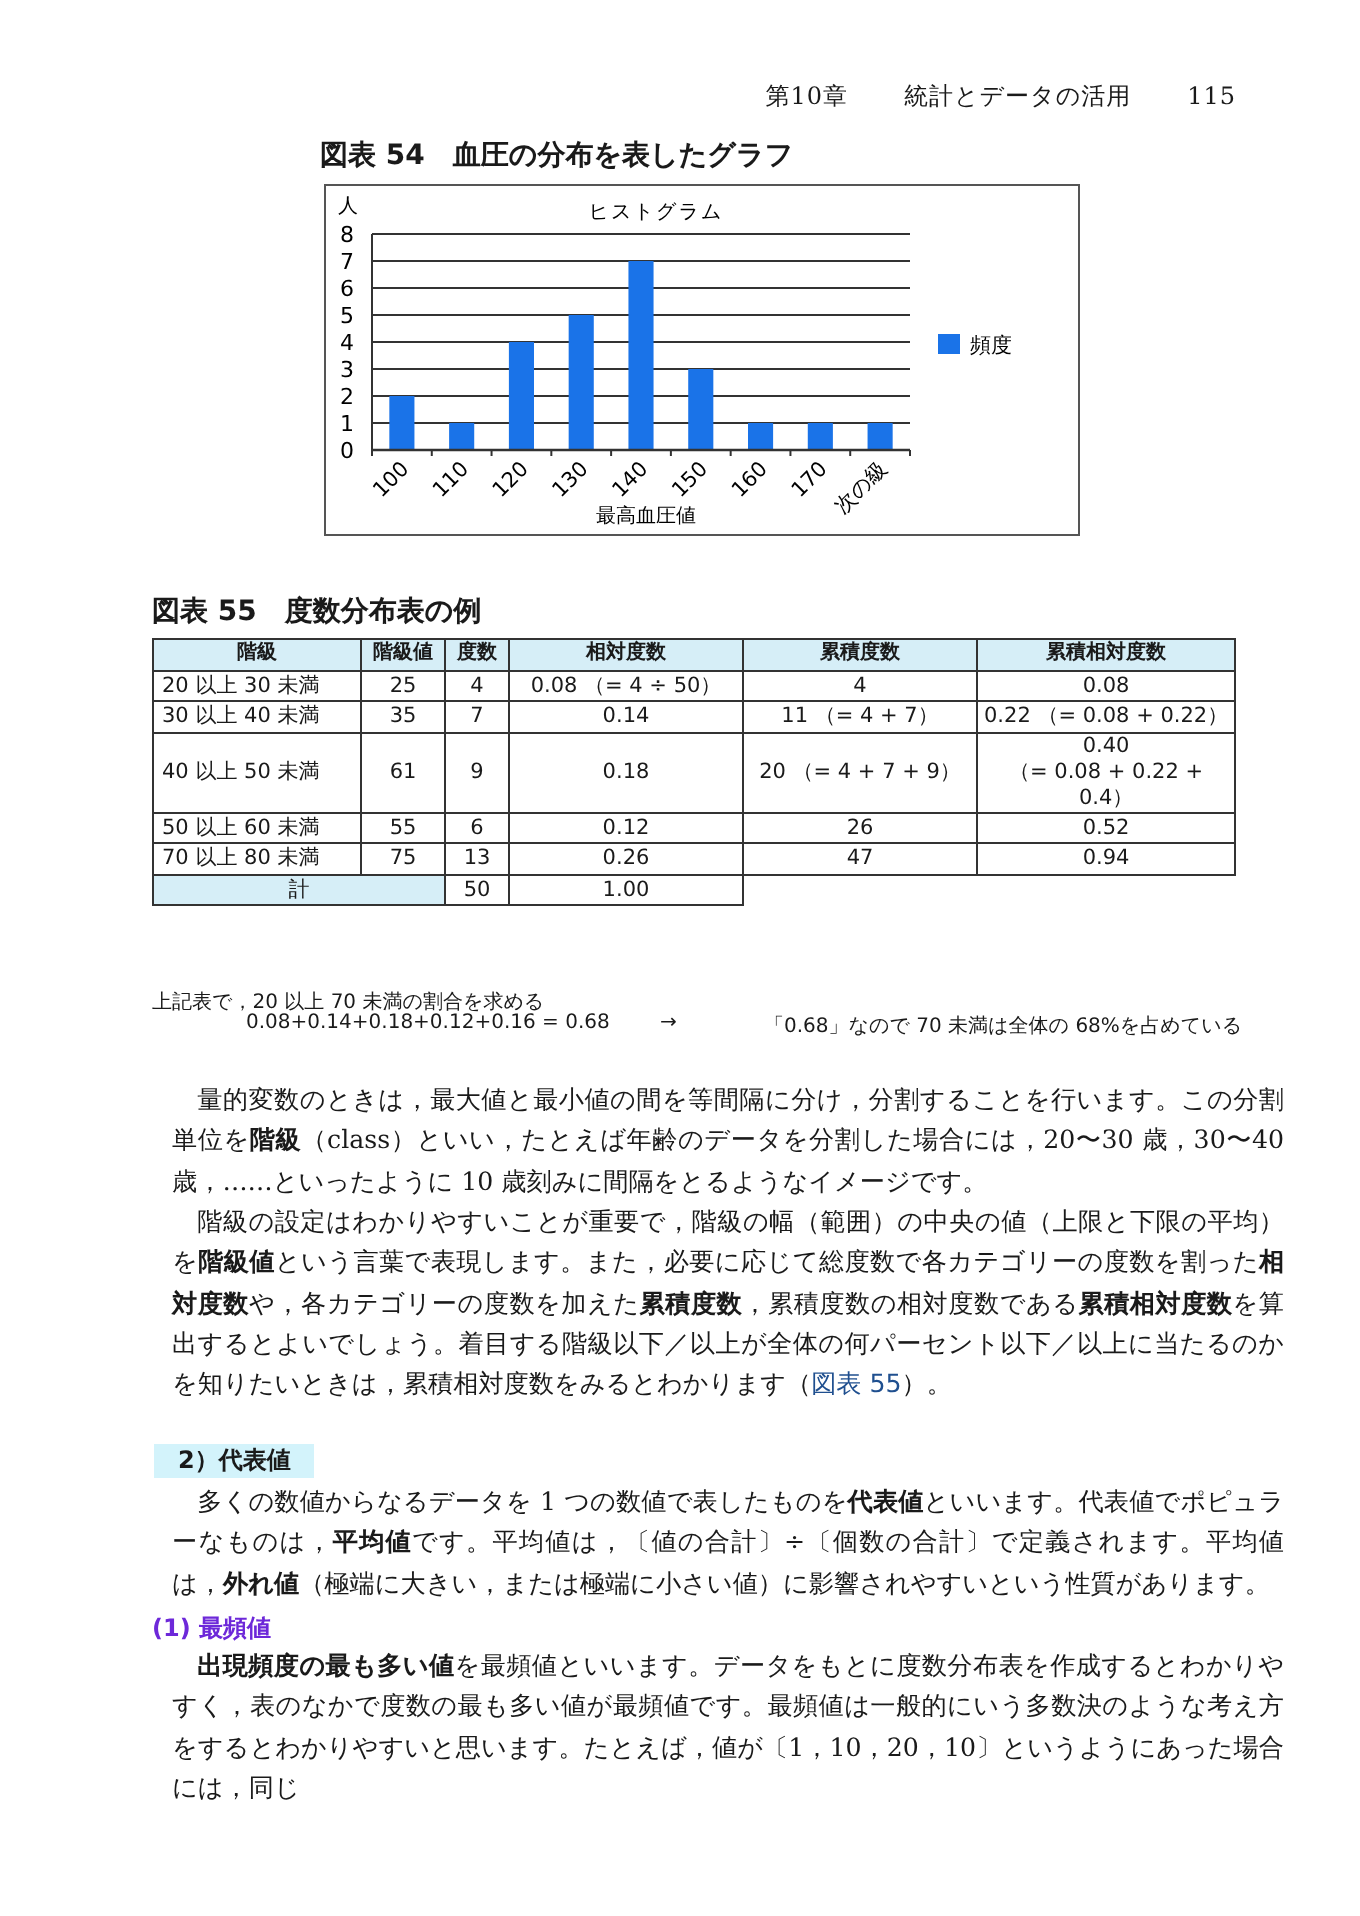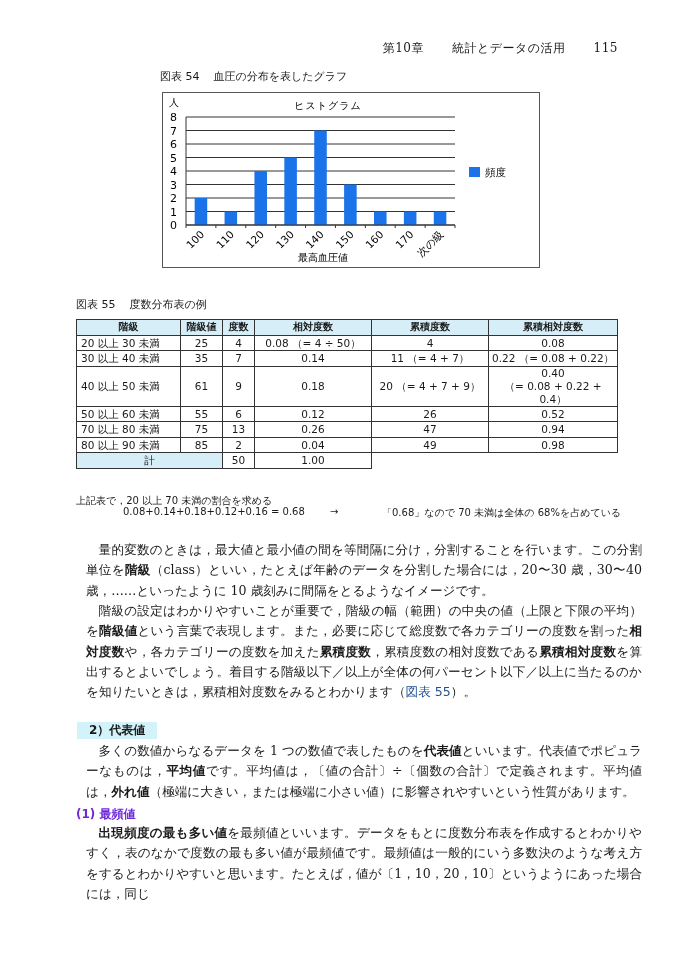--- a/index.html
+++ b/index.html
@@ -7,21 +7,21 @@
     width: 680px; height: 958px; background: #fff; position: relative;
     font-family: "DejaVu Serif", "Liberation Serif", serif; color: #1a1a1a;
     overflow: hidden;
   }
   .header {
     position: absolute; top: 40px; right: 62px; font-size: 12px; letter-spacing: 0.5px;
   }
   .header span { margin-left: 28px; }
   .fig-title {
     position: absolute; font-family: "DejaVu Sans", "Liberation Sans", sans-serif;
-    font-size: 11px; font-weight: normal;
+    font-size: 14px; font-weight: bold;
   }
   .fig-title .num { margin-right: 14px; }
   #chart-box {
     position: absolute; left: 162px; top: 92px; width: 378px; height: 176px;
     border: 1px solid #555; background: #fff;
   }
   #chart-svg { position: absolute; left: 0; top: 0; }
   
   #freq-table {
     position: absolute; left: 76px; top: 319px; border-collapse: collapse;
@@ -177,28 +177,20 @@
       </tr>
       <tr>
         <td class="cls">70 以上 80 未満</td>
         <td>75</td>
         <td>13</td>
         <td>0.26</td>
         <td>47</td>
         <td>0.94</td>
       </tr>
       <tr>
-        <td class="cls">80 以上 90 未満</td>
-        <td>85</td>
-        <td>2</td>
-        <td>0.04</td>
-        <td>49</td>
-        <td>0.98</td>
-      </tr>
-      <tr>
         <td colspan="2" class="total-label">計</td>
         <td>50</td>
         <td>1.00</td>
         <td colspan="2" class="blank"></td>
       </tr>
     </tbody>
 </table>
 
 <div class="note" style="left:76px; top:494px;">上記表で，20 以上 70 未満の割合を求める</div>
 <div class="note" style="left:123px; top:506px;">0.08+0.14+0.18+0.12+0.16 = 0.68</div>

